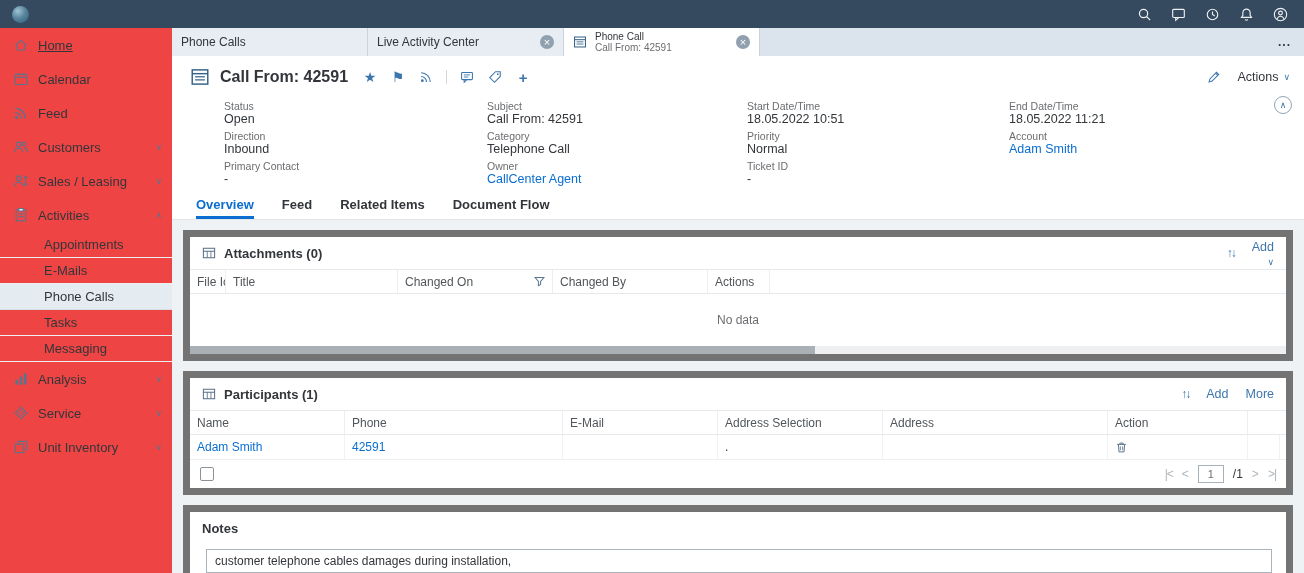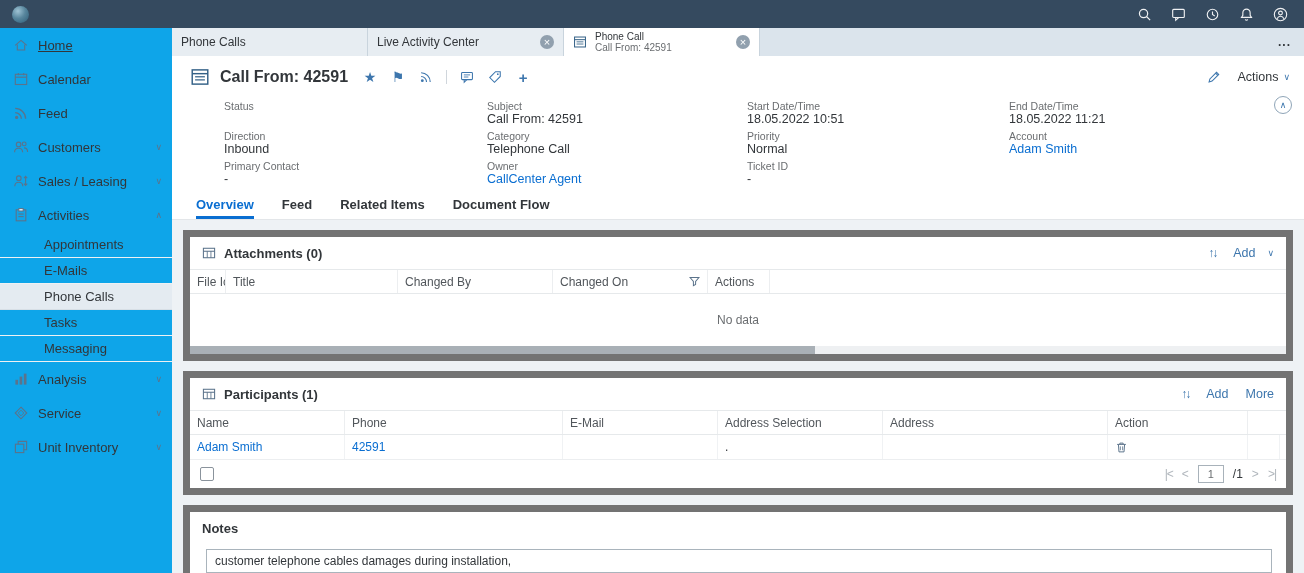--- a/index.html
+++ b/index.html
@@ -14,21 +14,21 @@
   
   .topbar { position:absolute; top:0; left:0; right:0; height:28px;
     background:#354a5f; display:flex; align-items:center; z-index:5; }
   .logo { width:17px; height:17px; border-radius:50%; margin-left:12px;
     background:radial-gradient(circle at 35% 30%, #9fc3d4 0%, #58869d 45%, #2c5a74 100%); }
   .tb-icons { margin-left:auto; display:flex; align-items:center; gap:19px; margin-right:16px; color:#fff; }
   .tb-btn { cursor:pointer; opacity:.92; }
   .ti { width:15px; height:15px; }
 
   
-  .sidebar { position:absolute; top:28px; left:0; bottom:0; width:172px; background:#0ea5e9; z-index:4; }
+  .sidebar { position:absolute; top:28px; left:0; bottom:0; width:172px; background:#ef4444; z-index:4; }
   .sitem { display:flex; align-items:center; height:34px; padding:0 10px 0 13px; gap:9px;
     font-size:13px; cursor:pointer; color:#32363a; }
   .sicon { width:16px; height:16px; flex:none; color:#5b738b; }
   .si { width:16px; height:16px; }
   .slabel { white-space:nowrap; }
   .u { text-decoration:underline; }
   .chev { margin-left:auto; color:#5b738b; font-size:9px; line-height:1; }
   .chev-d::before { content:"∨"; }
   .chev-u::before { content:"∧"; }
   .sub { height:26px; padding:0 10px 0 44px; border-bottom:1px solid #eef1f3; display:flex;
@@ -84,21 +84,21 @@
   .stab.active { color:#0a6ed1; border-bottom-color:#0a6ed1; }
 
   
   .main { flex:1; background:#eef2f5; padding:10px 11px; display:flex; flex-direction:column;
     gap:10px; overflow:hidden; }
   .card { background:#fff; border:7px solid #737373; }
   .ctoolbar { display:flex; align-items:center; height:32px; padding:0 12px; gap:8px; }
   .gi { width:14px; height:14px; color:#5b738b; }
   .ctitle { font-weight:bold; font-size:13px; }
   .cright { margin-left:auto; display:flex; align-items:center; gap:17px; }
-  .bluebtn { display:flex; align-items:center; gap:12px; cursor:pointer; font-size:12.5px; color:#3d76ad; }
+  .bluebtn { display:flex; align-items:center; gap:4px; cursor:pointer; font-size:12.5px; color:#3d76ad;flex-direction:column; }
   .sorticon { color:#3d76ad; cursor:pointer; }
   .sorticon::before { content:"↑↓"; letter-spacing:-2px; font-size:12px; }
 
   .thead { display:flex; border-top:1px solid #e6e9eb; border-bottom:1px solid #e6e9eb;
     height:25px; align-items:stretch; color:#51565b; }
   .th { padding:0 7px; border-right:1px solid #eceef0; display:flex; align-items:center;
     font-size:12px; white-space:nowrap; overflow:hidden; }
   .cfill { flex:1; border-right:none; }
   .fi { width:11px; height:11px; color:#5b738b; margin-left:auto; flex:none; cursor:pointer; }
 
@@ -363,20 +363,21 @@
         </span>
       </div>
     </div>
     <span class="collapse">
         <span class="chev-u"></span>
       </span>
 
     <div class="fields">
       <div class="fcell">
           <div class="flabel">Status</div>
+          <div class="fvalue">Open</div>
         </div>
       <div class="fcell">
           <div class="flabel">Subject</div>
           <div class="fvalue">Call From: 42591</div>
         </div>
       <div class="fcell">
           <div class="flabel">Start Date/Time</div>
           <div class="fvalue">18.05.2022 10:51</div>
         </div>
       <div class="fcell">
@@ -439,27 +440,27 @@
           <span class="sorticon"></span>
           <span class="bluebtn">
             <span>Add</span>
             <span class="chev chev-d" style="color:#3d76ad"></span>
           </span>
         </div>
       </div>
       <div class="thead">
         <div class="th ac0">File Ic</div>
         <div class="th ac1">Title</div>
-        <div class="th ac4">Changed By</div>
         <div class="th ac3">
           <span>Changed On</span>
           <svg class="fi" viewBox="0 0 12 12">
               <path d="M1.2 1.6h9.6L7.2 5.8v3.4L4.8 10.6V5.8z" fill="none" stroke="currentColor" stroke-width="1.1"></path>
             </svg>
         </div>
+        <div class="th ac4">Changed By</div>
         <div class="th ac5">Actions</div>
         <div class="th cfill"></div>
       </div>
       <div class="nodata">No data</div>
       <div class="hscroll">
           <div class="thumb"></div>
         </div>
     </section>
 
     <section class="card">

